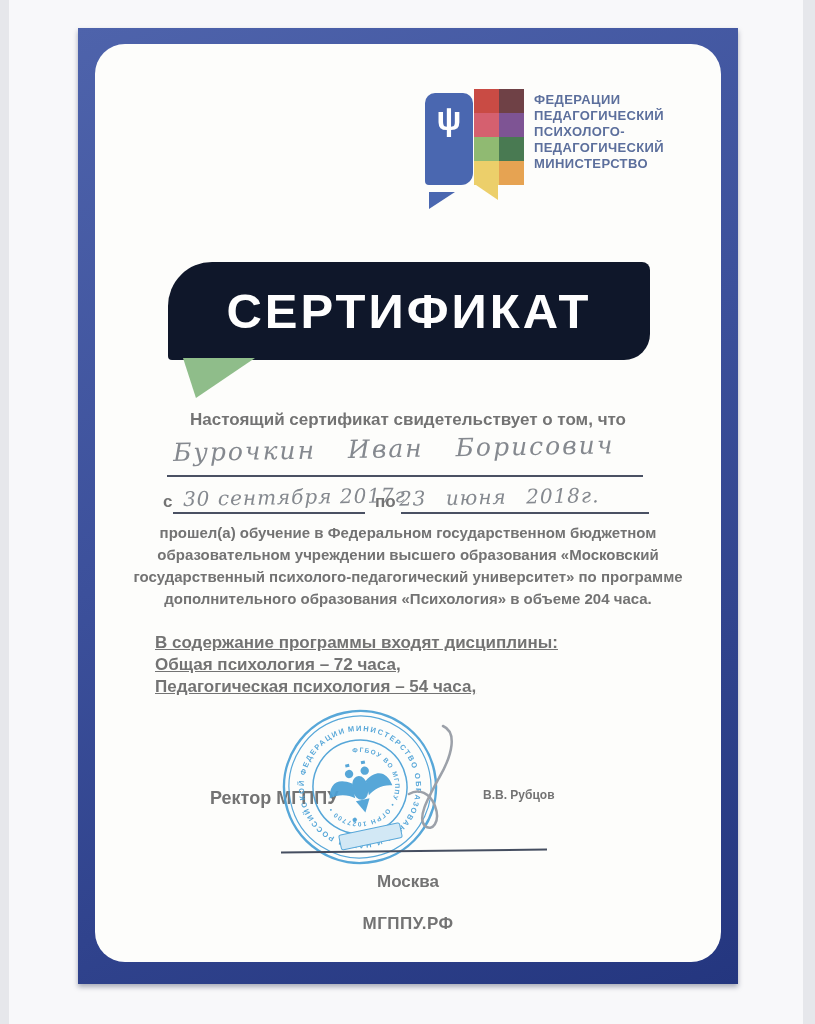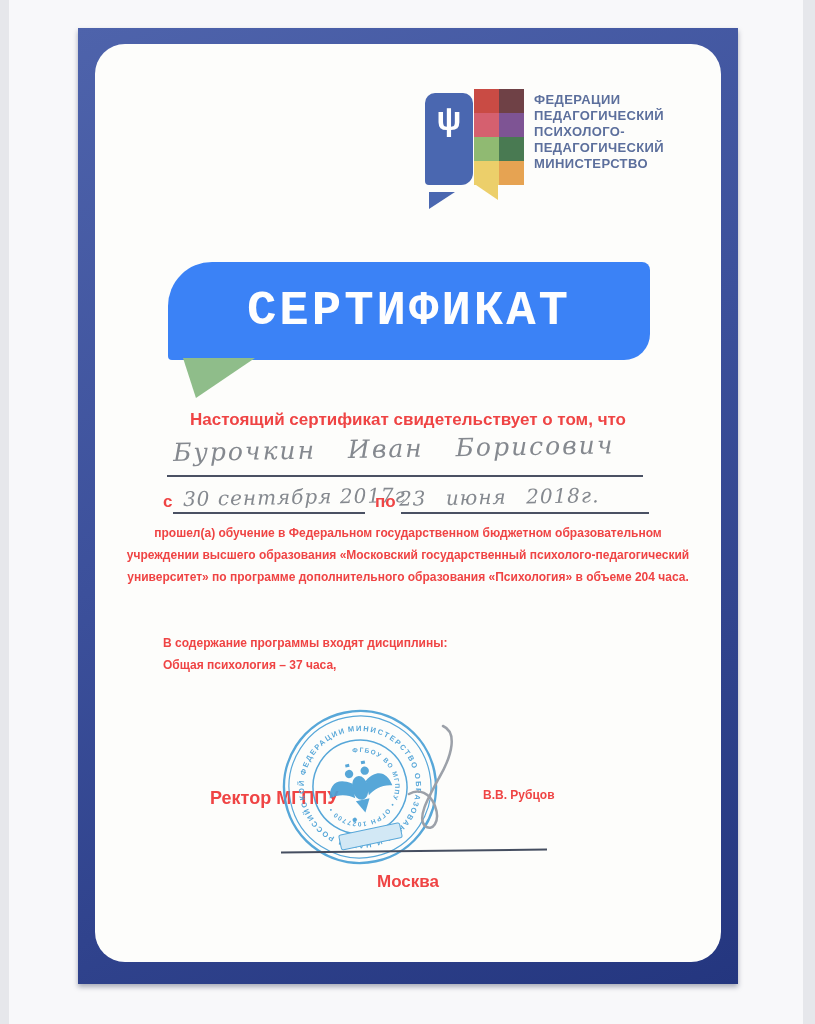--- a/index.html
+++ b/index.html
@@ -36,50 +36,50 @@
   .c31{background:#90ba72}.c32{background:#497a52}
   .c41{background:#eccf6a}.c42{background:#e6a352}
   .grid-tail { position: absolute; left: 56px; top: 99px; width: 0; height: 0;
     border-top: 15px solid #eccf6a; border-left: 22px solid transparent; }
   .uni-name { position: absolute; left: 114px; top: 6px; color: #5c6f9c;
     font-size: 13px; font-weight: bold; line-height: 16px; letter-spacing: .4px; }
 
   
   .banner {
     position: absolute; left: 73px; top: 218px; width: 482px; height: 98px;
-    background: #3b82f6; border-radius: 44px 8px 26px 4px;
-    display: flex; align-items: center; justify-content: center; font-family: Liberation Mono, monospace;
+    background: #0f172a; border-radius: 44px 8px 26px 4px;
+    display: flex; align-items: center; justify-content: center;
   }
   .banner span { color: #fefefe; font-size: 49px; font-weight: bold; letter-spacing: 3px; }
   .banner-tail { position: absolute; left: 88px; top: 314px; width: 72px; height: 40px;
     background: #8fbd8a; clip-path: polygon(0 0, 100% 0, 18% 100%); }
 
   
-  .slate { color: #ef4444; font-weight: bold; }
+  .slate { color: #737373; font-weight: bold; }
   .statement { position: absolute; left: 0; top: 366px; width: 100%;
     text-align: center; font-size: 17px; }
   .hand { font-family: "DejaVu Serif", serif; font-style: italic; color: #85898f; }
   .hand.name { position: absolute; left: 78px; top: 390px; width: 470px;
     font-size: 25px; letter-spacing: 2px; word-spacing: 22px; transform: rotate(-1deg); }
   .uline { position: absolute; border-bottom: 2px solid #4a5163; }
   .name-line { left: 72px; top: 431px; width: 476px; }
   .period-label { position: absolute; top: 448px; font-size: 17px; }
   .lbl-from { left: 68px; }
   .lbl-to { left: 280px; }
   .hand.date1 { position: absolute; left: 88px; top: 441px; font-size: 20px;
     letter-spacing: 1px; transform: rotate(-1deg); }
   .hand.date2 { position: absolute; left: 304px; top: 441px; font-size: 20px;
     letter-spacing: 1px; word-spacing: 12px; transform: rotate(-1deg); }
   .date1-line { left: 78px; top: 468px; width: 192px; }
   .date2-line { left: 306px; top: 468px; width: 248px; }
 
   .body-par { position: absolute; left: 28px; top: 478px; width: 570px;
-    text-align: center; font-size: 12px; line-height: 22px; }
-  .curriculum { position: absolute; left: 68px; top: 588px; width: 540px;
-    font-size: 12px; line-height: 22px; }
+    text-align: center; font-size: 15px; line-height: 22px; }
+  .curriculum { position: absolute; left: 60px; top: 588px; width: 540px;
+    font-size: 17px; line-height: 22px; text-decoration: underline; }
 
   
   .sig-left  { position: absolute; left: 115px; top: 744px; font-size: 18px; }
   .sig-right { position: absolute; left: 388px; top: 744px; font-size: 12px; }
   .stamp-svg { position: absolute; left: 184px; top: 662px; opacity: .92;
     transform: rotate(-12deg); }
   .flourish-svg { position: absolute; left: 296px; top: 676px; }
   .sig-line { position: absolute; left: 186px; top: 806px; width: 266px;
     border-top: 2px solid #454e60; transform: rotate(-0.6deg); }
 
@@ -140,21 +140,22 @@
       <div class="hand date1">30 сентября 2017г</div>
       <div class="uline date1-line"></div>
       <span class="period-label lbl-to slate">по</span>
       <div class="hand date2">23 июня 2018г.</div>
       <div class="uline date2-line"></div>
 
       <div class="body-par slate">прошел(а) обучение в Федеральном государственном бюджетном образовательном учреждении высшего образования «Московский государственный психолого-педагогический университет» по программе дополнительного образования «Психология» в объеме 204 часа.</div>
 
       <div class="curriculum slate">
         <div>В содержание программы входят дисциплины:</div>
-        <div>Общая психология – 37 часа,</div>
+        <div>Общая психология – 72 часа,</div>
+        <div>Педагогическая психология – 54 часа,</div>
       </div>
 
       <div class="sig-left slate">Ректор МГППУ</div>
       <div class="sig-right slate">В.В. Рубцов</div>
 
       <svg class="stamp-svg" width="162" height="162" viewBox="0 0 162 162">
         <defs>
           <path id="ringOuter" d="M 81,25 A 56,56 0 1 1 80.9,25"></path>
           <path id="ringInner" d="M 81,46 A 35,35 0 1 1 80.9,46"></path>
         </defs>
@@ -177,16 +178,17 @@
         <rect x="50" y="124" width="62" height="15" rx="2" fill="#cfe7f5" stroke="#4aa0d6" stroke-width="1"></rect>
       </svg>
 
       <svg class="flourish-svg" width="80" height="120" viewBox="0 0 80 120">
         <path d="M 52,6 C 66,12 62,34 48,58 C 36,80 26,98 34,106 C 41,112 50,102 44,86 C 39,73 28,68 18,74" fill="none" stroke="#9ca1a9" stroke-width="2.5" stroke-linecap="round"></path>
       </svg>
 
       <div class="sig-line"></div>
 
       <div class="city slate">Москва</div>
+      <div class="site slate">МГППУ.РФ</div>
 
     </div>
   </div>
 </div>
 
 </body></html>

